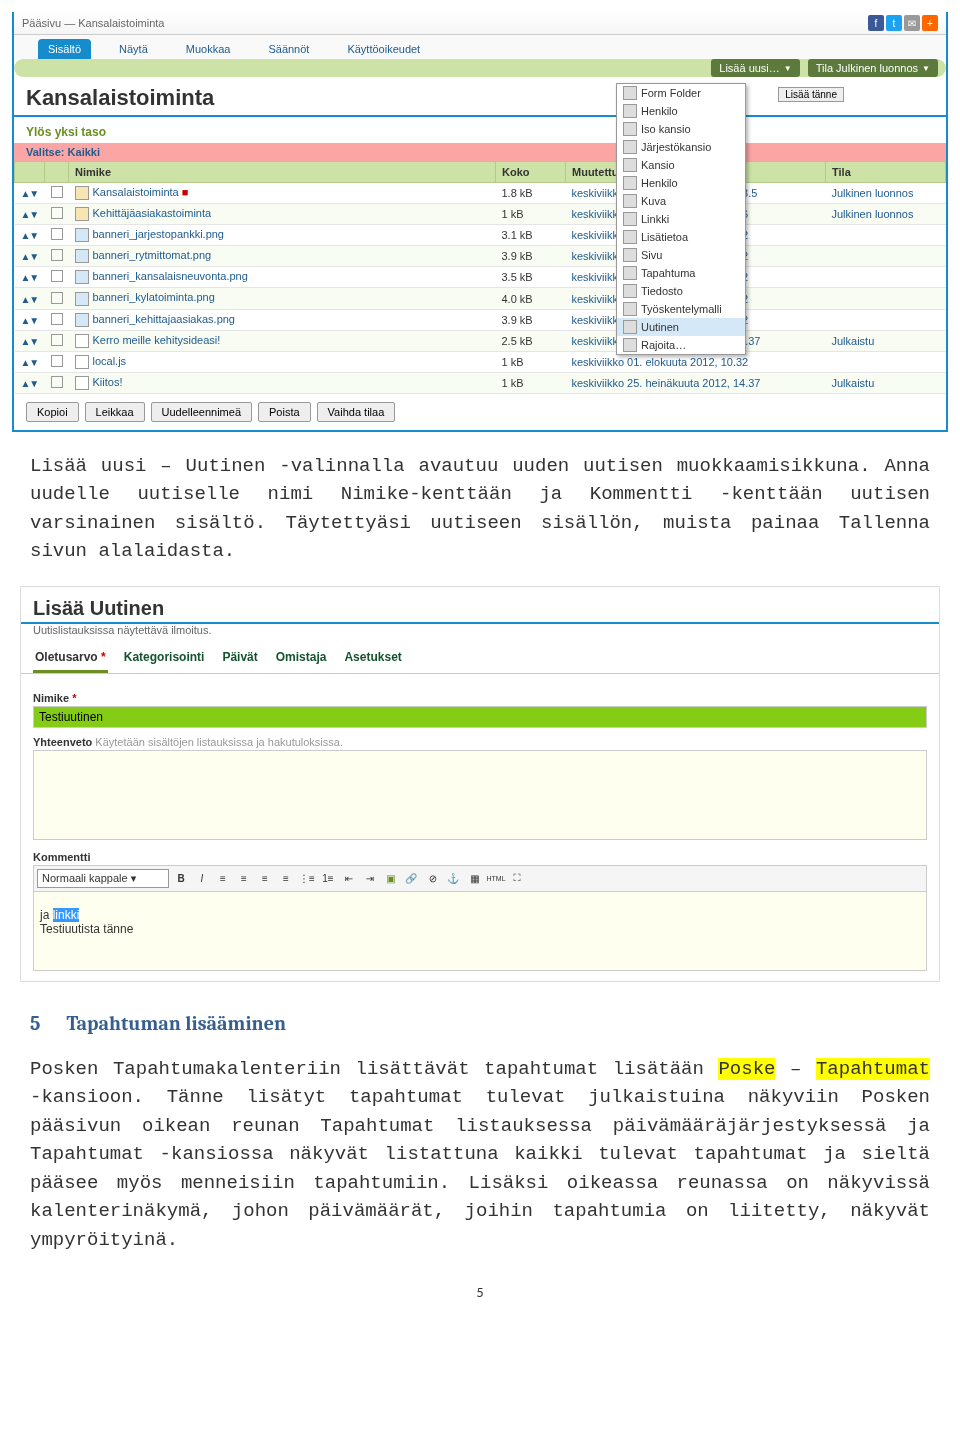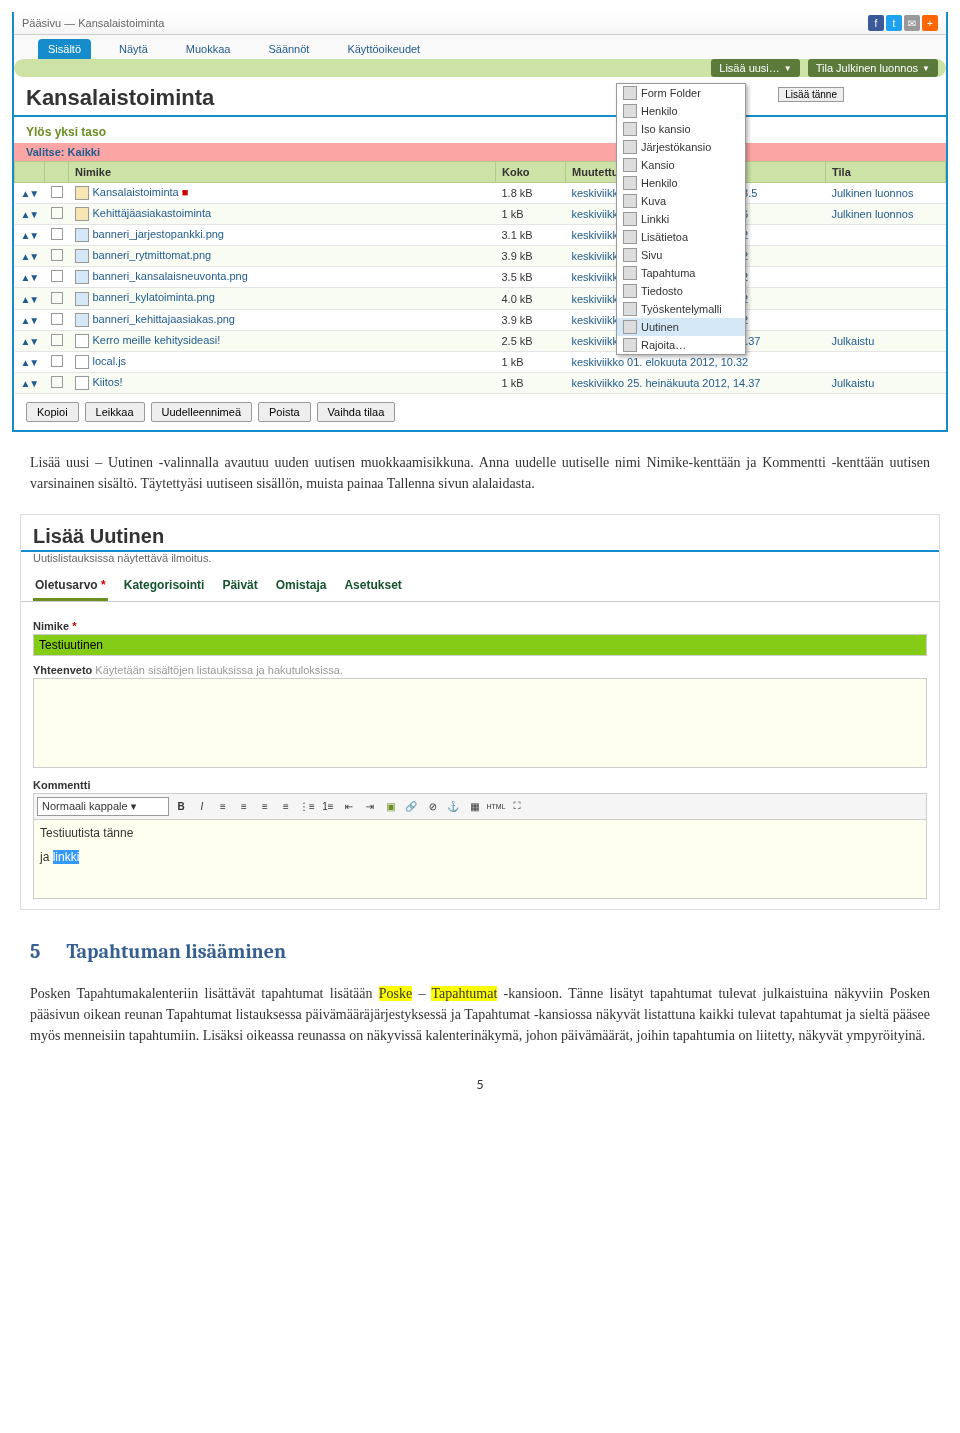--- a/index.html
+++ b/index.html
@@ -47,21 +47,21 @@
   .ico-doc, .ico-folder, .ico-img, .ico-js { width: 14px; height: 14px; display: inline-block; border: 1px solid #999; background: #fff; vertical-align: middle; margin-right: 4px; }
   .ico-folder { background: #f7e6b3; }
   .ico-img { background: #d5e8f7; }
   td.link { color: #205c90; }
   .redmark { color: #c00; }
   
   .action-row { padding: 8px 12px; display: flex; gap: 6px; }
   .action-row button { background: #eee; border: 1px solid #999; padding: 3px 10px; font-size: 11px; border-radius: 2px; cursor: pointer; }
   
   
-  .para { font-family: Liberation Serif, serif; font-size: 14px; line-height: 1.5; margin: 20px 30px; text-align: justify; }
+  .para { font-family: Liberation Mono, monospace; font-size: 19px; line-height: 1.5; margin: 20px 30px; text-align: justify; }
   h2.section { font-family: Cambria, Georgia, serif; color: #365f91; font-size: 20px; margin: 30px 30px 10px; }
   h2.section .num { display: inline-block; width: 32px; }
   .hl1 { background: #ff0; }
   
   
   .form-frame { margin: 0 20px; border: 1px solid #ddd; }
   .form-title { font-size: 20px; font-weight: bold; color: #333; padding: 10px 12px 2px; }
   .form-sub { font-size: 11px; color: #666; padding: 0 12px 8px; }
   .form-tabs { display: flex; gap: 14px; padding: 0 12px; border-bottom: 1px solid #ccc; }
   .form-tab { padding: 6px 2px; font-size: 12px; color: #14532d; font-weight: bold; cursor: pointer; border-bottom: 3px solid transparent; }
@@ -321,24 +321,24 @@
       <span class="rte-btn">⇥</span>
       <span class="rte-btn" style="color:#6b8e23">▣</span>
       <span class="rte-btn">🔗</span>
       <span class="rte-btn">⊘</span>
       <span class="rte-btn">⚓</span>
       <span class="rte-btn">▦</span>
       <span class="rte-btn" style="font-size:7px">HTML</span>
       <span class="rte-btn">⛶</span>
     </div>
     <div class="rte-canvas">
-      <div>Testiuutista tänne</div>
       <div style="margin-top:10px">
         <span>ja </span><span class="sel-text">linkki</span>
       </div>
+      <div>Testiuutista tänne</div>
     </div>
   </div>
 </div>
 
 <h2 class="section">
   <span class="num">5</span>
   <span>Tapahtuman lisääminen</span>
 </h2>
 
 <p class="para">

